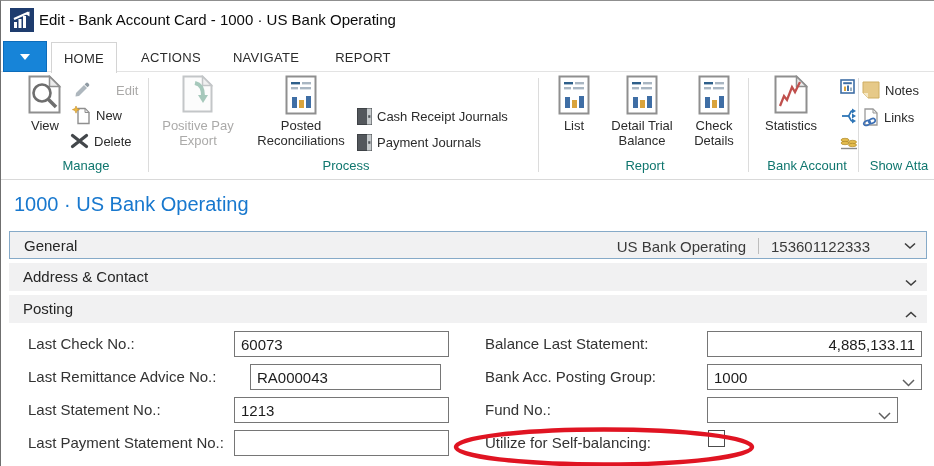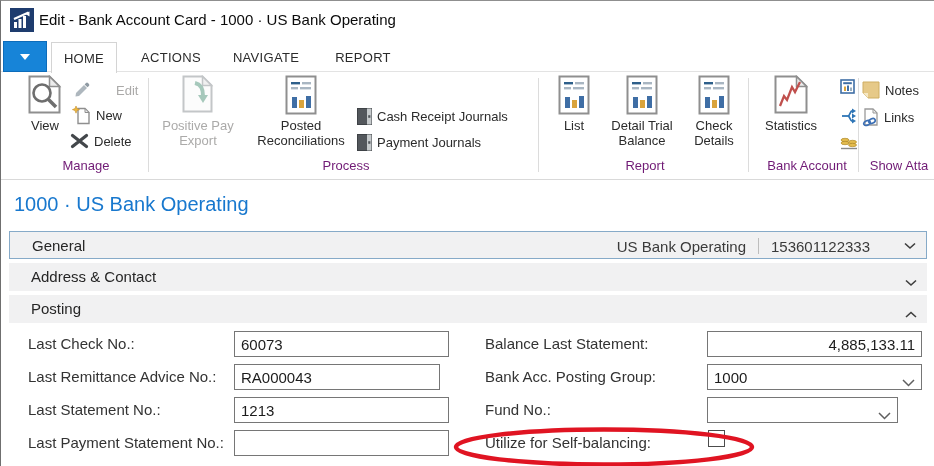--- a/index.html
+++ b/index.html
@@ -13,31 +13,31 @@
   .title-text{position:absolute;left:38px;top:10px;font-size:15px;color:#0b0b0b;white-space:nowrap;}
   .app-icon{position:absolute;left:9px;top:7px;}
   
   .tabstrip-line{position:absolute;left:0;top:70px;width:934px;height:1px;background:#e3e3e3;}
   .menu-btn{position:absolute;left:2px;top:40px;width:44px;height:31px;background:#1784d8;border:1px solid #0d6cba;box-sizing:border-box;display:flex;align-items:center;justify-content:center;cursor:pointer;}
   .tab{position:absolute;top:41px;height:30px;font-size:13px;color:#2b2b2b;display:flex;align-items:center;justify-content:center;letter-spacing:.3px;cursor:pointer;}
   .tab-active{background:#fff;border:1px solid #d4d4d4;border-bottom:none;box-sizing:border-box;height:31px;z-index:2;}
   
   .ribbon{position:absolute;left:0;top:71px;width:934px;height:108px;background:#fff;border-bottom:1px solid #d9d9d9;box-sizing:border-box;}
   .vsep{position:absolute;top:6px;height:94px;width:1px;background:#dcdcdc;}
-  .grouplbl{position:absolute;top:86px;font-size:13px;color:#701a75;text-align:center;white-space:nowrap;}
+  .grouplbl{position:absolute;top:86px;font-size:13px;color:#0f766e;text-align:center;white-space:nowrap;}
   .rblg{position:absolute;top:3px;display:flex;flex-direction:column;align-items:center;gap:3px;text-align:center;cursor:pointer;}
   .rblg .lbl{font-size:13px;line-height:15px;color:#2b2b2b;}
   .rblg.disabled .lbl{color:#abaaa9;}
   .rbsm{position:absolute;display:flex;align-items:center;gap:5px;font-size:13px;color:#2b2b2b;height:20px;white-space:nowrap;cursor:pointer;}
   .rbsm.disabled{color:#abaaa9;gap:26px;}
   
   .page-title{position:absolute;left:13px;top:192px;font-size:20px;color:#1878ce;white-space:nowrap;}
   .secbar{position:absolute;left:8px;width:918px;height:28px;background:#f1f1f2;box-sizing:border-box;cursor:pointer;}
   .secbar.focused{border:1px solid #86aac8;}
-  .seclbl{font-size:15px;color:#262626;line-height:28px;padding-left:22px;display:inline-block;}
+  .seclbl{font-size:15px;color:#262626;line-height:28px;padding-left:14px;display:inline-block;}
   .sec-right{position:absolute;right:6px;top:0;height:28px;display:flex;align-items:center;}
   .sec-val{font-size:15px;color:#3a3a3a;white-space:nowrap;}
   .sec-div{width:1px;height:16px;background:#bdbdbd;margin:0 12px;}
   .sec-chevron{margin-left:34px;margin-right:4px;display:flex;align-items:center;}
   .sec-chevron-only{position:absolute;right:10px;top:10px;}
   
   .fldlbl{position:absolute;font-size:15px;color:#333;line-height:26px;white-space:nowrap;}
   .fld{position:absolute;height:26px;border:1px solid #767676;font-family:"Liberation Sans",sans-serif;font-size:15px;padding:0 6px;box-sizing:border-box;color:#1c1c1c;background:#fff;outline:none;}
   .fld.num{text-align:right;}
   .combo-chevron{position:absolute;pointer-events:none;}
@@ -287,21 +287,21 @@
       <svg width="12" height="8">
           <polyline points="1,1.5 6,6 11,1.5" fill="none" stroke="#3e3e3e" stroke-width="1.6"></polyline>
         </svg>
     </span>
   </div>
 
   <div class="fldlbl" style="left:27px;top:330px;">Last Check No.:</div>
   <input class="fld" style="left: 233px; top: 330px; width: 215px;" value="60073">
 
   <div class="fldlbl" style="left:27px;top:363px;">Last Remittance Advice No.:</div>
-  <input class="fld" style="left: 233px; top: 363px; width: 206px;" value="RA000043">
+  <input class="fld" style="left: 249px; top: 363px; width: 191px;" value="RA000043">
 
   <div class="fldlbl" style="left:27px;top:396px;">Last Statement No.:</div>
   <input class="fld" style="left: 233px; top: 396px; width: 215px;" value="1213">
 
   <div class="fldlbl" style="left:27px;top:429px;">Last Payment Statement No.:</div>
   <input class="fld" style="left: 233px; top: 429px; width: 215px;" value="">
 
   <div class="fldlbl" style="left:484px;top:330px;">Balance Last Statement:</div>
   <input class="fld num" style="left: 706px; top: 330px; width: 215px;" value="4,885,133.11">
 

